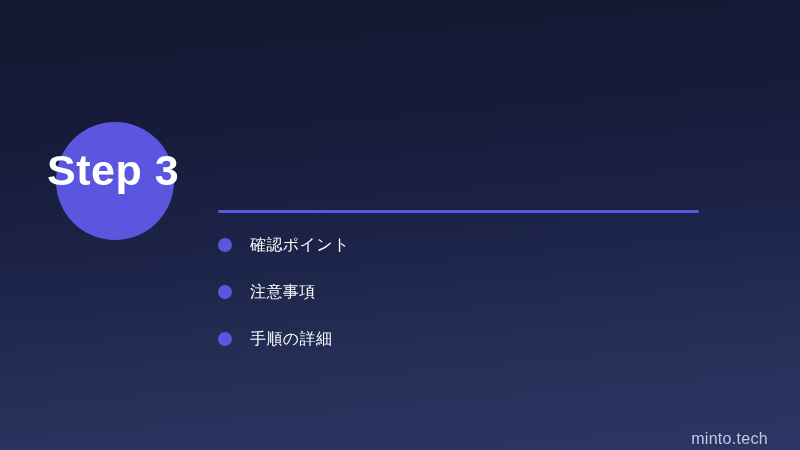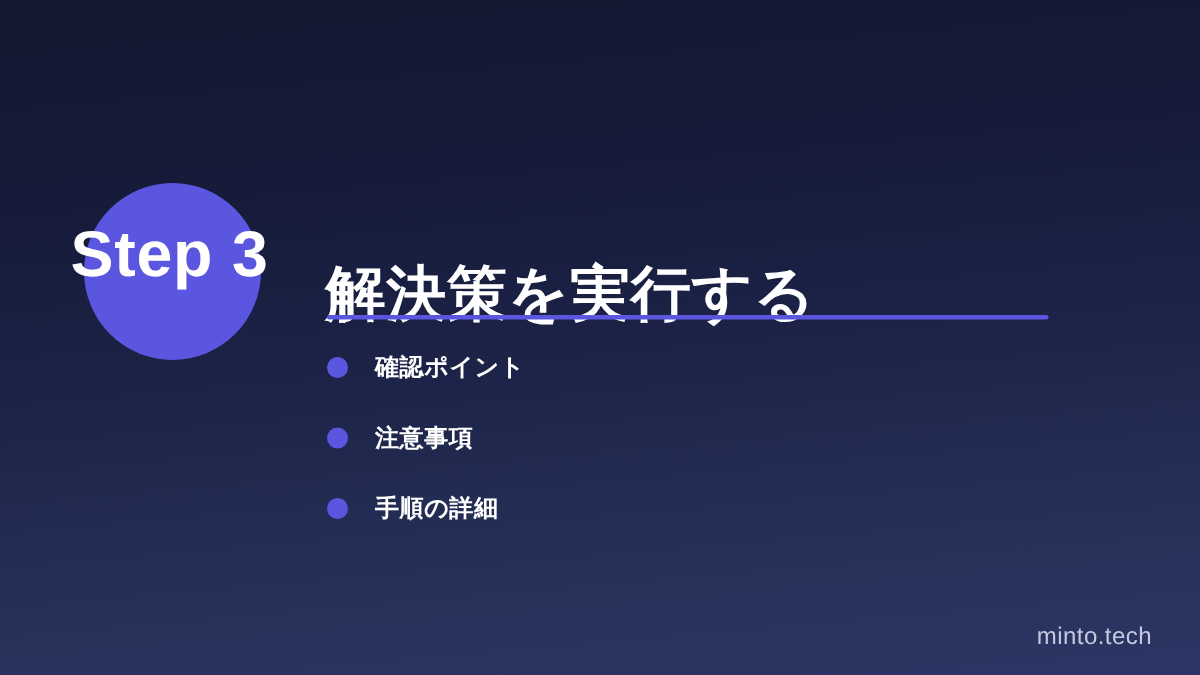--- a/index.html
+++ b/index.html
@@ -84,47 +84,46 @@
   .bullet-dot {
     width: 14px;
     height: 14px;
     border-radius: 50%;
     background: #5b56e0;
     flex: 0 0 auto;
   }
   .bullet-text {
     margin-left: 18px;
     font-size: 16px;
-    font-weight: 700;
+    font-weight: 400;
     color: #ffffff;
     letter-spacing: 0.4px;
     white-space: nowrap;
   }
 
   
   .footer-brand {
     position: absolute;
     right: 32px;
-    bottom: 17px;
+    bottom: 3px;
     font-size: 16px;
     color: #c3c9e0;
     letter-spacing: 0.3px;
     line-height: 1;
   }
 </style>
 </head>
 <body>
 
 <div class="slide">
 
   <div class="step-circle"></div>
 
   <div class="step-label">Step 3</div>
 
-  <h1 class="title">解決策を実行する</h1>
 
   <div class="divider"></div>
 
   <ul class="bullet-list">
     <li class="bullet-item">
       <span class="bullet-dot"></span>
       <span class="bullet-text">確認ポイント</span>
     </li>
     <li class="bullet-item">
       <span class="bullet-dot"></span>

